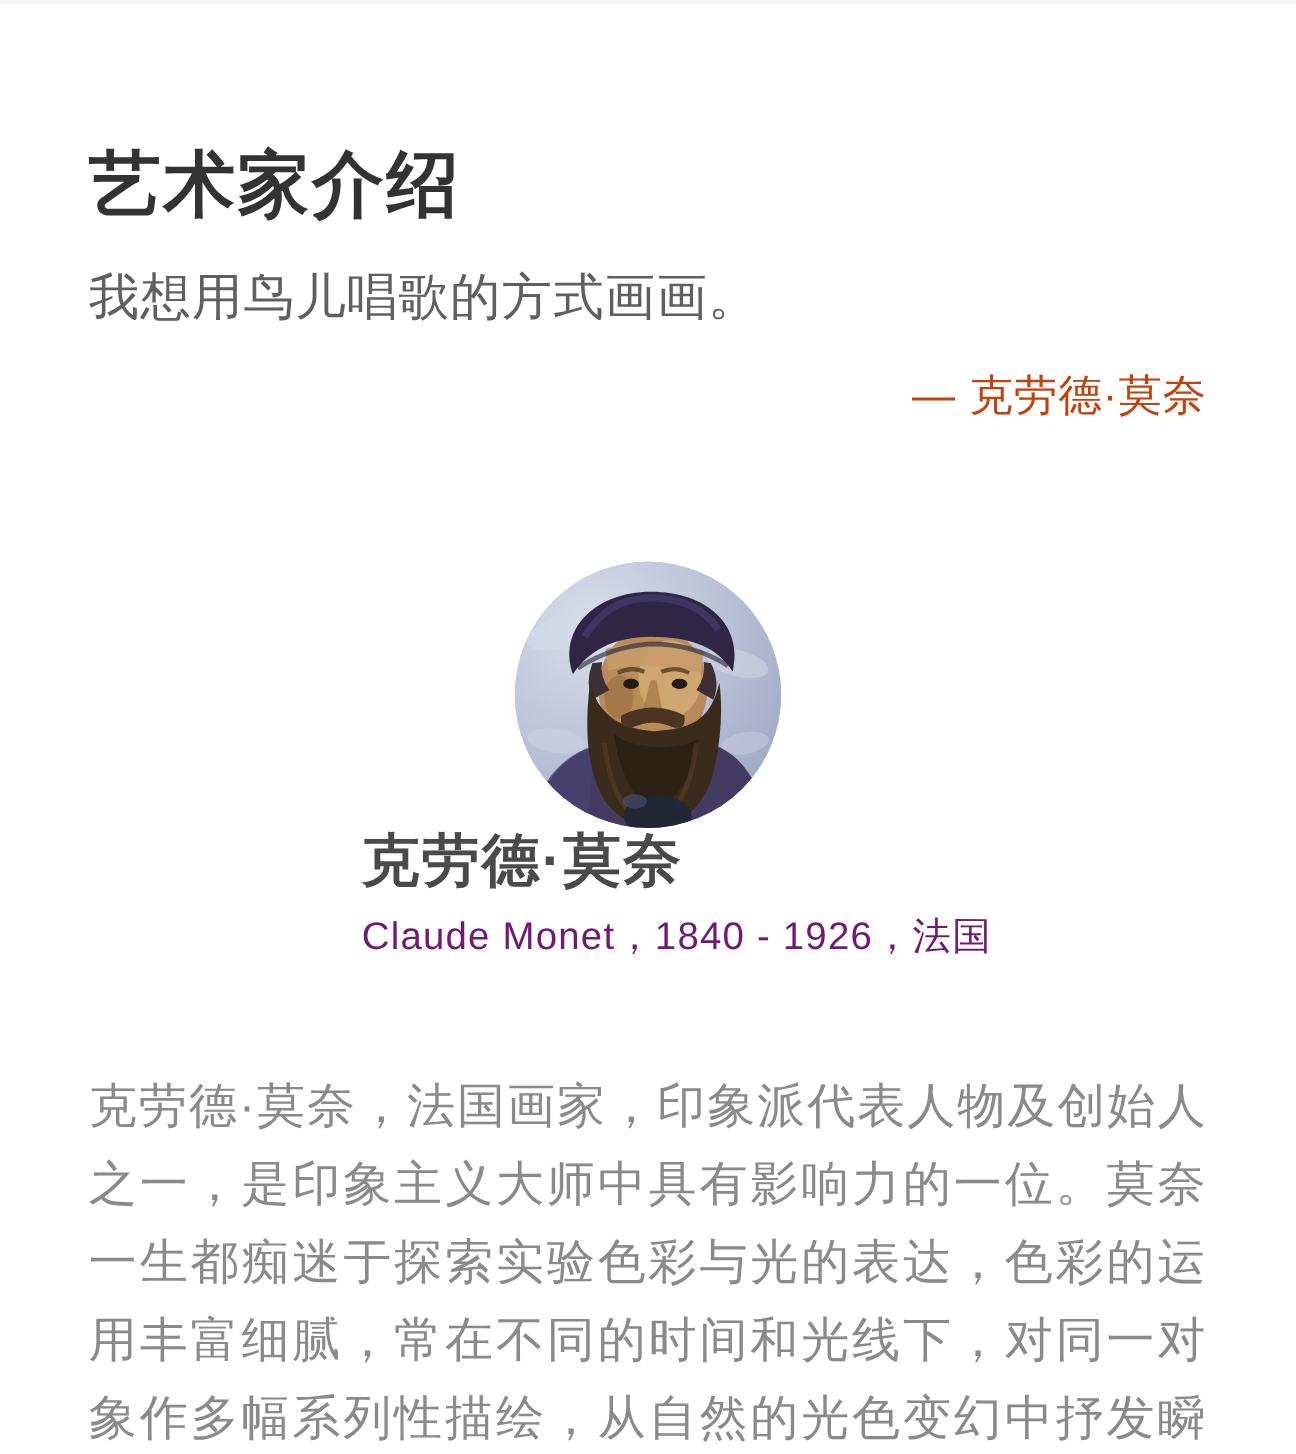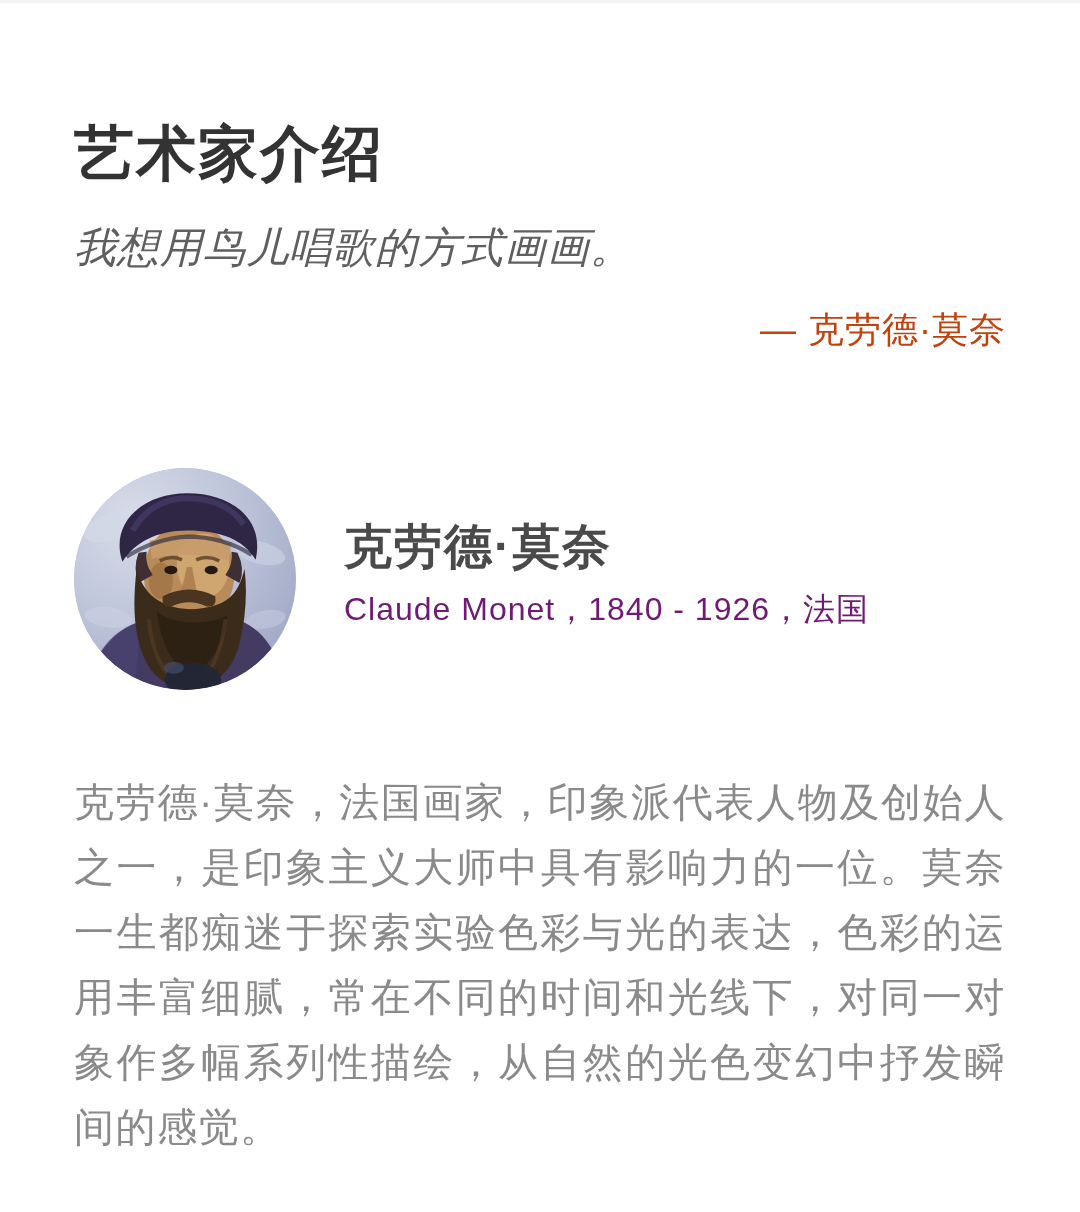--- a/index.html
+++ b/index.html
@@ -25,35 +25,35 @@
     color: #333333;
     letter-spacing: 2px;
   }
   .quote {
     margin-top: 32px;
     font-size: 42px;
     line-height: 52px;
     font-weight: 400;
     color: #5f5f5f;
     letter-spacing: 1px;
-    font-style: italic;
   }
   .attribution {
     margin-top: 34px;
     font-size: 36px;
     line-height: 44px;
     font-weight: 300;
     color: #c2410c;
     text-align: right;
     letter-spacing: 1px;
   }
   .artist-row {
     margin-top: 116px;
     display: flex;
     align-items: center;
+    flex-direction: column;
   }
   .avatar {
     width: 222px;
     height: 222px;
     border-radius: 50%;
     overflow: hidden;
     flex: 0 0 auto;
     background: #b9c0d8;
   }
   .avatar svg { display: block; width: 100%; height: 100%; }

